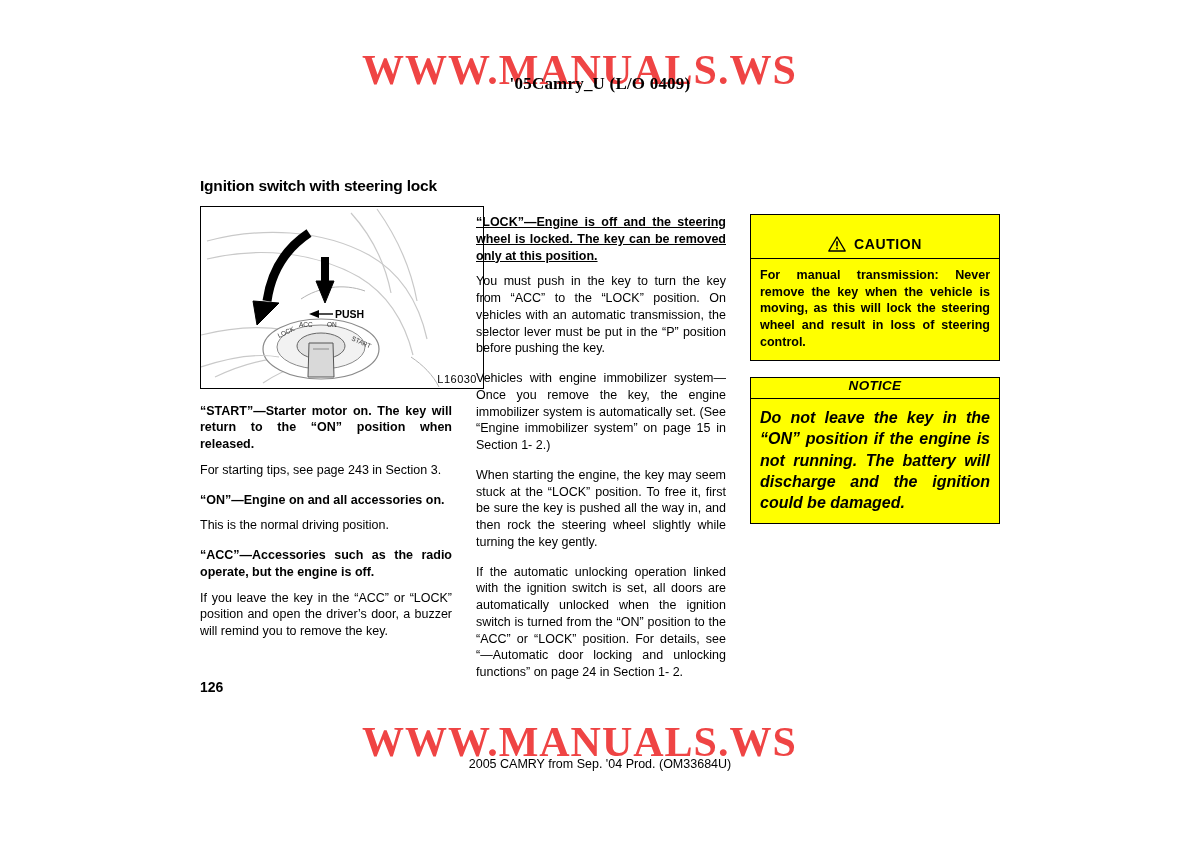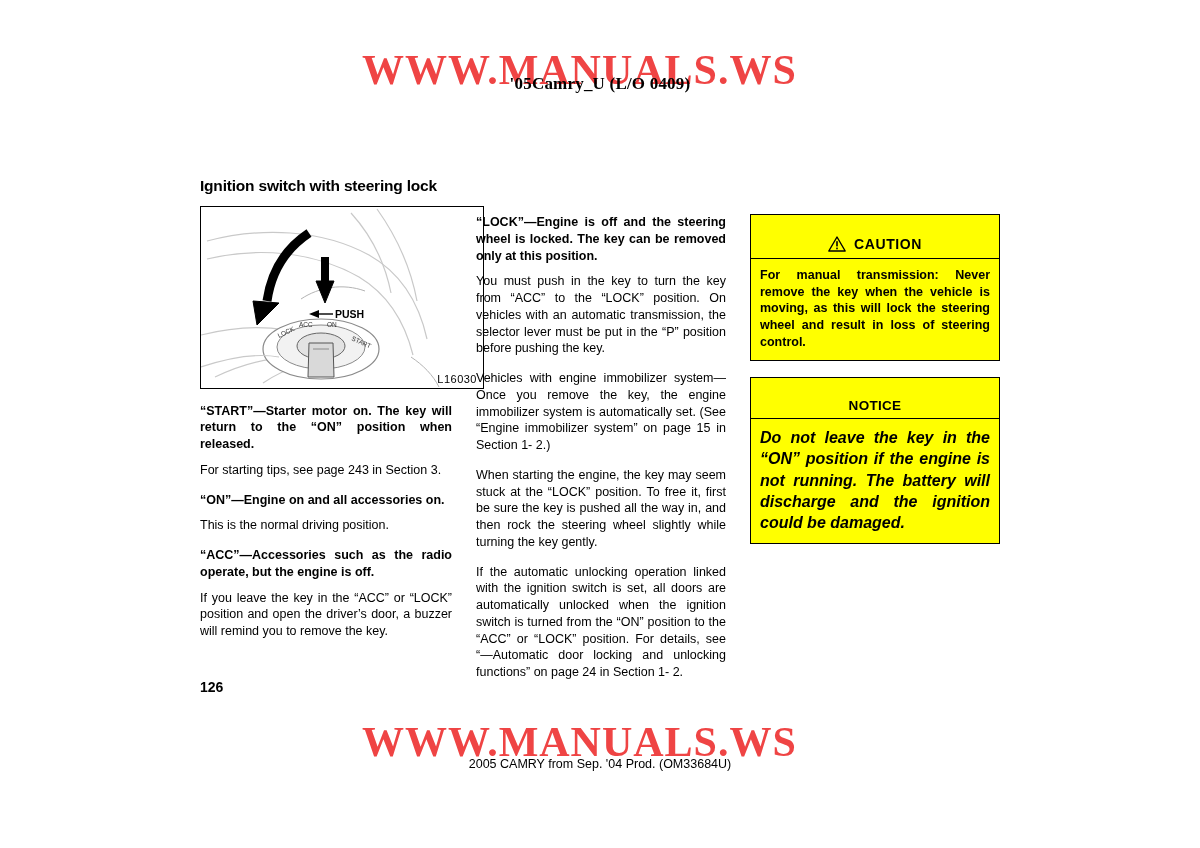--- a/index.html
+++ b/index.html
@@ -152,23 +152,24 @@
   
   .notice-box {
     border: 1px solid #000;
     background: #ffff00;
     box-sizing: border-box;
     width: 250px;
   }
   .notice-head {
     text-align: center;
     border-bottom: 1px solid #000;
-    padding: 20px 0 5px 0;
+    padding: 0 0 5px 0;
     font-size: 13.5px;
     font-weight: bold;
+    font-style: italic;
     letter-spacing: 0.3px;
   }
   .notice-body {
     padding: 8px 9px 10px 9px;
     font-size: 16px;
     font-weight: bold;
     font-style: italic;
     line-height: 1.33;
     text-align: justify;
   }
@@ -243,21 +244,21 @@
 
   <p class="body-bold">“START”—Starter motor on. The key will return to the “ON” position when released.</p>
   <p class="body">For starting tips, see page 243 in Section 3.</p>
   <p class="body-bold">“ON”—Engine on and all accessories on.</p>
   <p class="body">This is the normal driving position.</p>
   <p class="body-bold">“ACC”—Accessories such as the radio operate, but the engine is off.</p>
   <p class="body last">If you leave the key in the “ACC” or “LOCK” position and open the driver’s door, a buzzer will remind you to remove the key.</p>
 </div>
 
 <div class="column" id="col-mid">
-  <p class="body-bold" style="margin-top:38px;">“LOCK”—Engine is off and the steering wheel is locked. The key can be removed only at this position.</p>
+  <p class="body-bold" style="margin-top:38px;text-decoration:underline;">“LOCK”—Engine is off and the steering wheel is locked. The key can be removed only at this position.</p>
   <p class="body">You must push in the key to turn the key from “ACC” to the “LOCK” position. On vehicles with an automatic transmission, the selector lever must be put in the “P” position before pushing the key.</p>
   <p class="body">Vehicles with engine immobilizer system— Once you remove the key, the engine immobilizer system is automatically set. (See “Engine immobilizer system” on page 15 in Section 1- 2.)</p>
   <p class="body">When starting the engine, the key may seem stuck at the “LOCK” position. To free it, first be sure the key is pushed all the way in, and then rock the steering wheel slightly while turning the key gently.</p>
   <p class="body last">If the automatic unlocking operation linked with the ignition switch is set, all doors are automatically unlocked when the ignition switch is turned from the “ON” position to the “ACC” or “LOCK” position. For details, see “—Automatic door locking and unlocking functions” on page 24 in Section 1- 2.</p>
 </div>
 
 <div class="column" id="col-right">
 
   <div class="caution-box" style="margin-top:38px;">
     <div class="caution-head">

